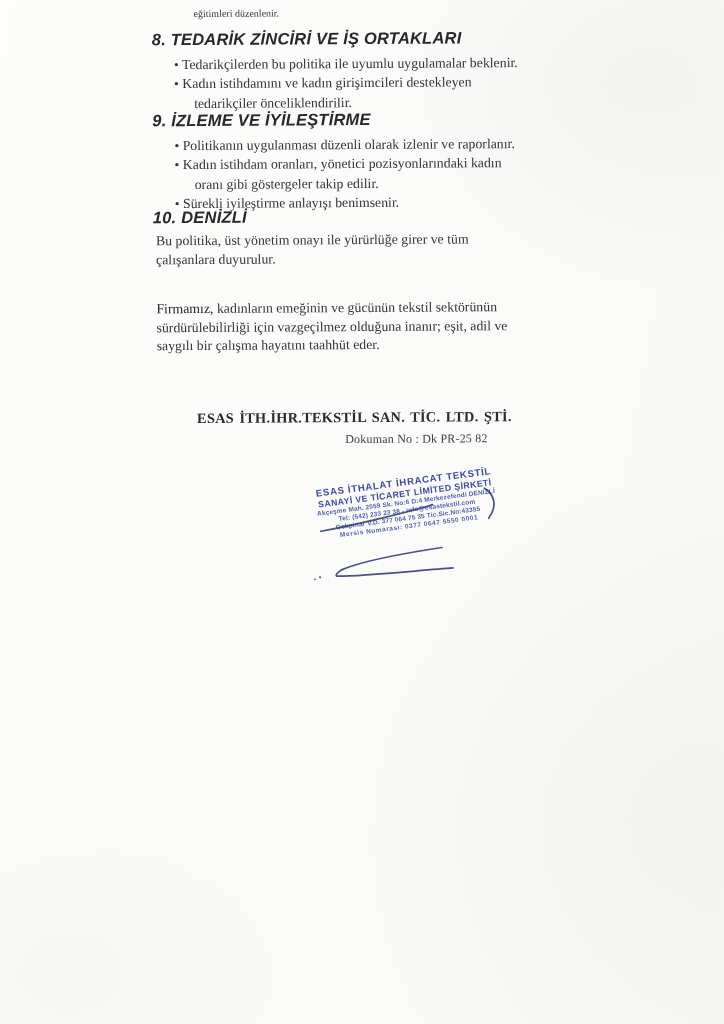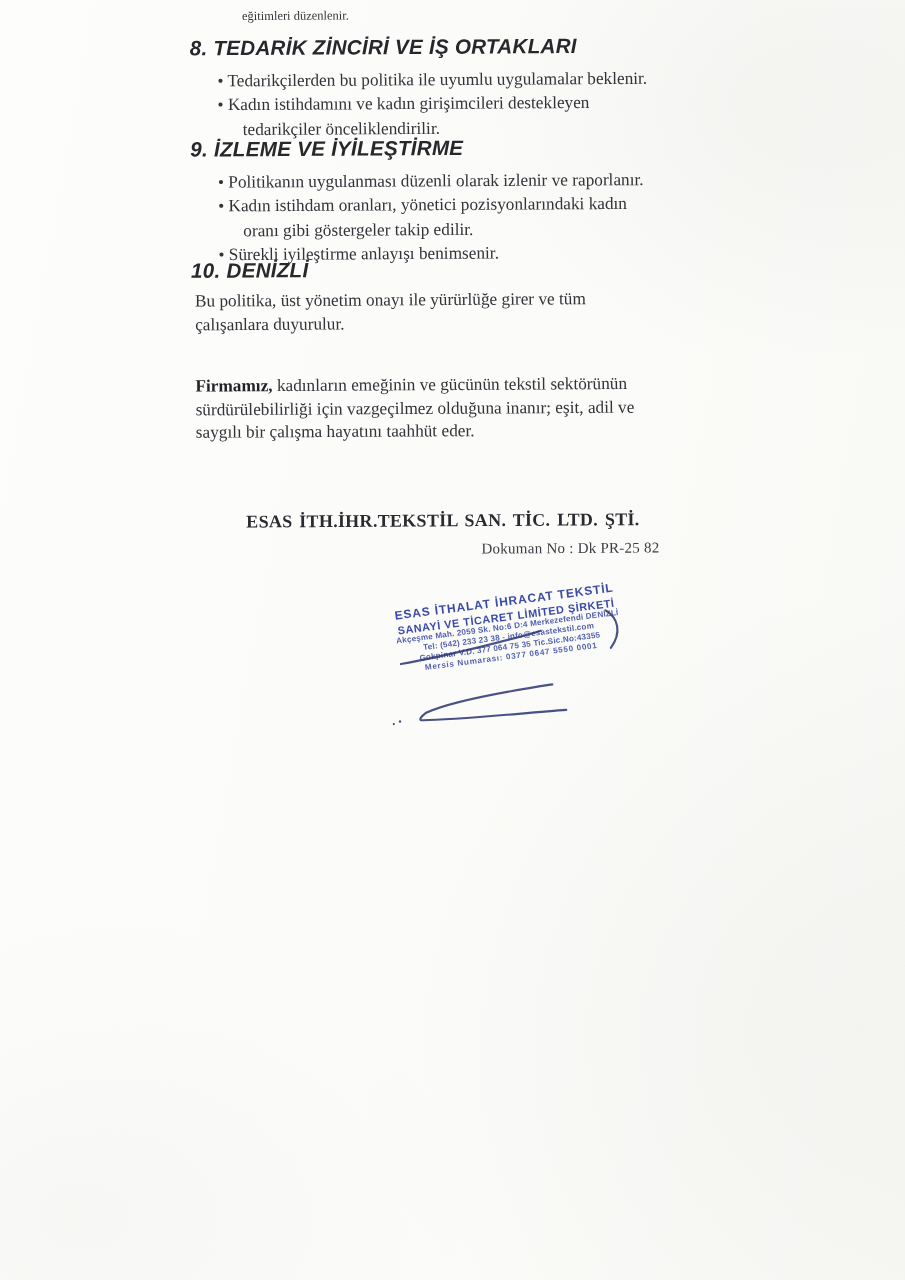--- a/index.html
+++ b/index.html
@@ -40,30 +40,30 @@
   }
   .marker{display:inline;}
 
   .paragraph{
     position:absolute;left:157px;width:430px;margin:0;
     font-size:13.8px;line-height:18.6px;color:#33333a;
     white-space:pre-line;
   }
   #para-yururluk{top:231px;}
   #para-closing{top:299px;}
-  .lead-bold{font-weight:bold;color:#222228;}
+  .lead-bold{font-weight:normal;color:#222228;}
 
   .company-line{
     position:absolute;left:197px;top:409px;
     font-weight:bold;font-size:14.3px;color:#2a2a30;
     letter-spacing:0.3px;word-spacing:1.5px;
   }
   .dokuman-line{
     position:absolute;left:345px;top:432px;
-    font-size:12px;color:#3c3c44;letter-spacing:0.2px;margin-left:40px;
+    font-size:12px;color:#3c3c44;letter-spacing:0.2px;
   }
 
   
   .stamp{
     position:absolute;left:303px;top:489px;width:200px;
     transform:rotate(-7deg);transform-origin:0 0;
     font-family:"Liberation Sans", sans-serif;
     text-align:center;color:var(--stamp-blue,#3c4ba6);
     user-select:none;
   }

